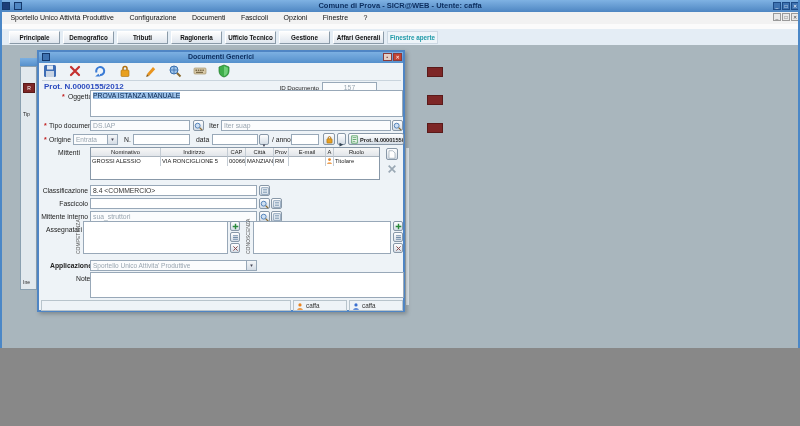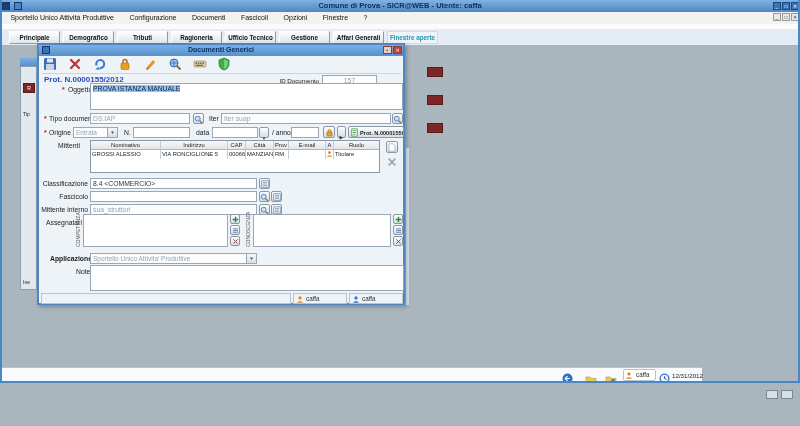--- a/index.html
+++ b/index.html
@@ -1,16 +1,16 @@
 <!DOCTYPE html>
 <html><head>
 <meta charset="utf-8">
 <style>
   html,body{margin:0;padding:0;background:#888;}
-  #screen{position:relative;width:800px;height:426px;overflow:hidden;
+  #screen{position:relative;width:800px;height:348px;overflow:hidden;
           font-family:"Liberation Sans",sans-serif;background:#a9b6bd;}
   .abs{position:absolute;}
   
   #titlebar{left:0;top:0;width:800px;height:12px;
     background:linear-gradient(#7fb2e3,#4e86c2);border-bottom:1px solid #2e5f9e;}
   #titlebar .title{position:absolute;left:0;top:1px;width:100%;text-align:center;
     font-size:7.5px;font-weight:bold;color:#0b2d5e;}
   .winbtn{position:absolute;top:2px;width:8px;height:8px;background:#3e72b0;
     border:1px solid #1d4a85;color:#fff;font-size:5px;line-height:7px;text-align:center;box-sizing:border-box;}
   .tb-ico{position:absolute;top:2px;width:8px;height:8px;border:1px solid #14386b;box-sizing:border-box;}
@@ -36,21 +36,21 @@
   
   #bgwin{left:20px;top:58px;width:17px;height:232px;}
   #bgwin .cap{position:absolute;left:0;top:0;width:17px;height:8px;background:linear-gradient(#7cb0e2,#5590cc);}
   #bgwin .body{position:absolute;left:0;top:8px;width:17px;height:224px;background:#e2e9ee;border:1px solid #8aa0b0;box-sizing:border-box;}
   .frag-chip{position:absolute;background:#7d2626;border:1px solid #5a1a1a;color:#fff;
     font-size:5px;line-height:8px;text-align:center;box-sizing:border-box;}
   .frag-txt{position:absolute;font-size:5px;color:#222;}
   .maroon{position:absolute;width:16px;height:10px;background:#7d2626;border:1px solid #5a1a1a;box-sizing:border-box;}
   .vstrip{position:absolute;left:406px;top:148px;width:3px;height:157px;background:#dfe7ec;}
   
-  #dialog{left:37px;top:43px;width:368px;height:262px;background:#eef3f7;
+  #dialog{left:37px;top:50px;width:368px;height:262px;background:#eef3f7;
     border:2px solid #4f85c4;box-sizing:border-box;box-shadow:2px 2px 4px rgba(0,0,0,.25);}
   #dtitle{position:absolute;left:0;top:0;width:100%;height:11px;
     background:linear-gradient(#7cb0e2,#5590cc);}
   #dtitle .t{position:absolute;left:0;top:1px;width:100%;text-align:center;
     font-size:7px;font-weight:bold;color:#0b2d5e;}
   .dctl{position:absolute;top:1px;width:9px;height:8px;border:1px solid #8a3a3a;
     font-size:5px;line-height:7px;text-align:center;box-sizing:border-box;}
   .ticon{position:absolute;left:3px;top:1px;width:8px;height:8px;background:#3e72b0;border:1px solid #14386b;box-sizing:border-box;}
   .tool{position:absolute;width:14px;height:14px;}
   .sep{position:absolute;left:3px;top:28px;width:359px;height:0;border-top:1px solid #c9d4dd;}

